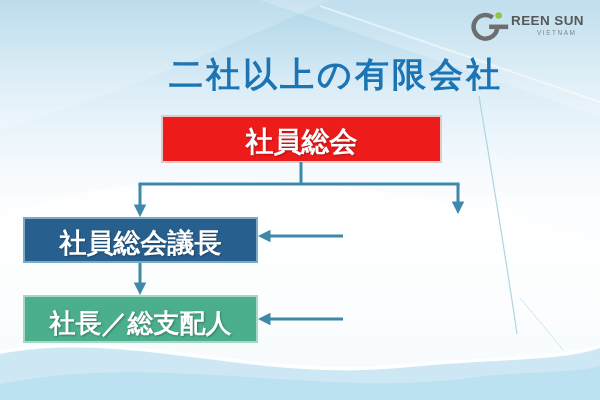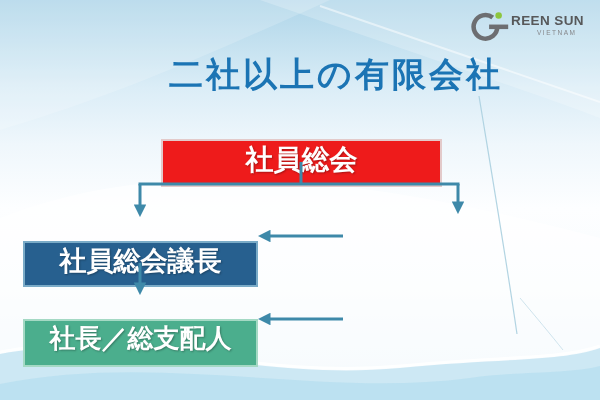--- a/index.html
+++ b/index.html
@@ -23,24 +23,23 @@
   
   .title {
     position:absolute; top:54px; left:0; width:100%; text-align:center;
     font-size:34px; line-height:40px; font-weight:bold; color:#1b74b4;
     letter-spacing:3px; margin:0;padding-left:36px;
   }
 
   
   .node {
     position:absolute; box-sizing:border-box; display:flex;
-    align-items:center; justify-content:flex-start; flex-direction:column;
+    align-items:center; justify-content:flex-end; flex-direction:column;
     color:#ffffff; font-weight:bold; text-align:center;
     text-shadow: 1px 1px 2px rgba(0,0,0,0.30);
-    margin-top: 24px;
   }
   .node-meeting   { left:161px; top:115px; width:281px; height:48px;
                     background:#ee1b1b; border:2px solid #e3caca; font-size:28px; }
   .node-chairman  { left:23px;  top:217px; width:235px; height:46px;
                     background:#27608f; border:2px solid #7aabc7; font-size:27px; }
   .node-president { left:23px;  top:295px; width:235px; height:48px;
                     background:#4bae8d; border:2px solid #a4d9c4; font-size:26px; }
   .node-audit     { left:343px; top:213px; width:230px; height:129px;
                     background:#6e9226; border:2px solid #b3cf7c; }
   .audit-title { font-size:26px; line-height:30px; margin-top:14px; }

